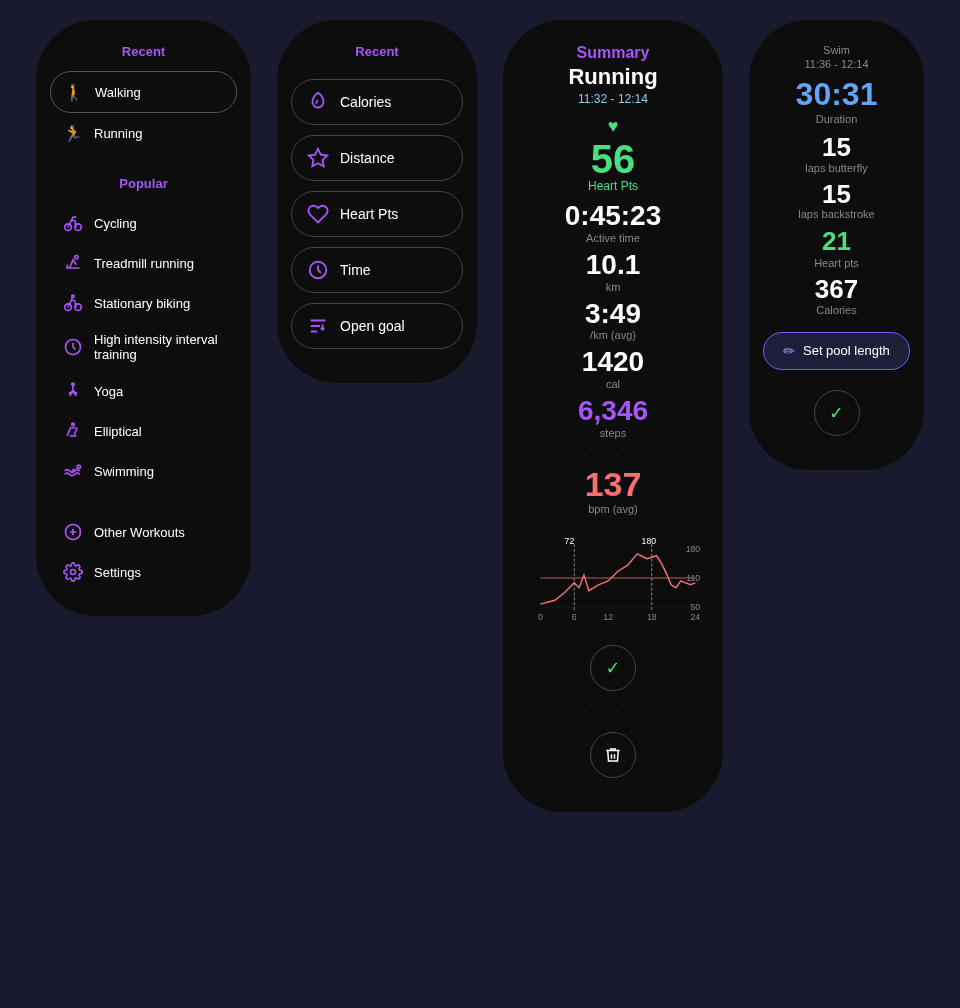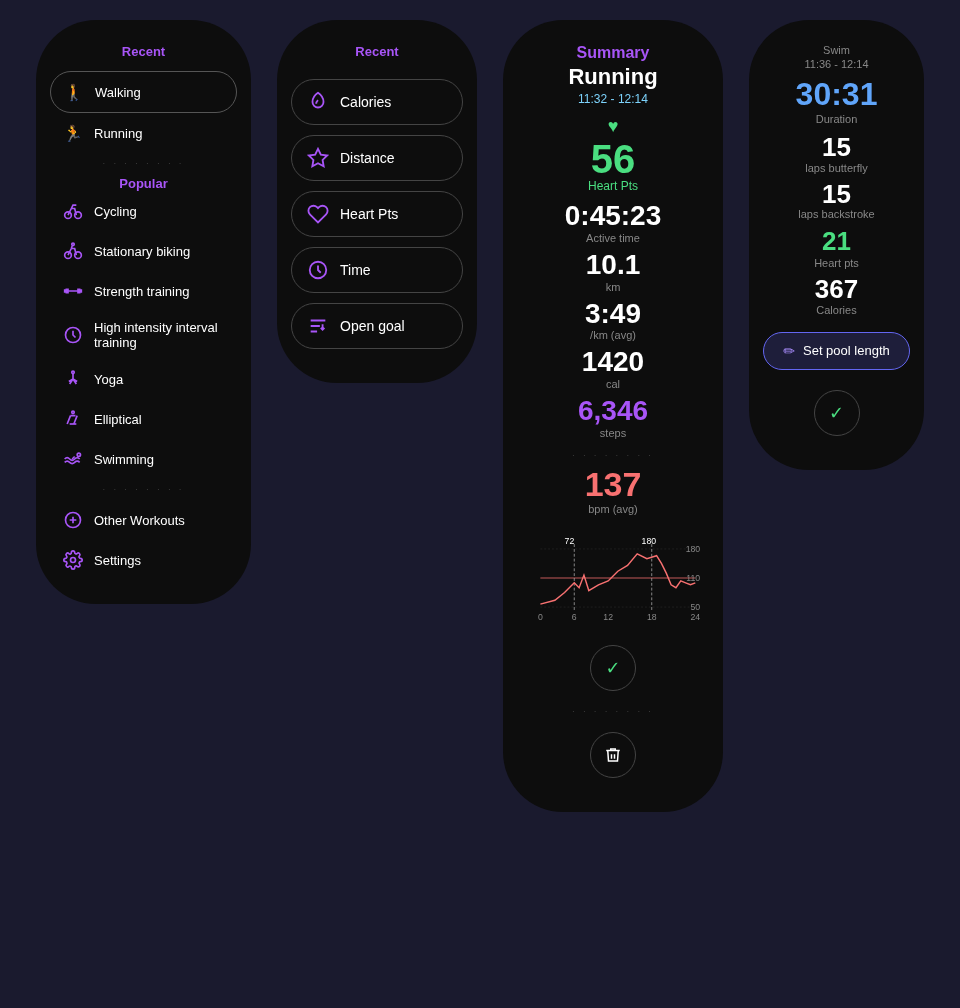--- a/index.html
+++ b/index.html
@@ -61,21 +61,21 @@
       color: #444;
       font-size: 8px;
       letter-spacing: 3px;
       margin: 6px 0;
     }
     .section-label {
       color: #a855f7;
       font-size: 13px;
       font-weight: 600;
       text-align: center;
-      margin: 8px 0 0 0;
+      margin: 8px 0 12px 0;
     }
 
     
     .panel2 {
       background: #0d0d0d;
       border-radius: 60px;
       padding: 24px 14px;
       width: 200px;
     }
     .goal-item {
@@ -305,35 +305,37 @@
           <circle cx="6" cy="17" r="4"></circle>
             <circle cx="18" cy="17" r="4"></circle>
           <path d="M6 17l4-8h4l2 8M10 9l2-4h4"></path>
         </svg>
       </span>
       <span>Cycling</span>
     </div>
     <div class="workout-item">
       <span class="icon">
         <svg width="20" height="20" viewBox="0 0 24 24" fill="none" stroke="#a855f7" stroke-width="2">
+          <path d="M4 18h16M8 18l4-10 4 6"></path>
+            <circle cx="16" cy="5" r="2"></circle>
+          <path d="M4 18l2-4"></path>
+        </svg>
+      </span>
+      <span>Treadmill running</span>
+    </div>
+    <div class="workout-item">
+      <span class="icon">
+        <svg width="20" height="20" viewBox="0 0 24 24" fill="none" stroke="#a855f7" stroke-width="2">
           <circle cx="6" cy="17" r="4"></circle>
             <circle cx="18" cy="17" r="4"></circle>
           <path d="M6 17l4-8h4l2 8M10 9l1-3"></path>
           <circle cx="12" cy="4" r="1.5"></circle>
         </svg>
       </span>
       <span>Stationary biking</span>
-    </div>
-    <div class="workout-item">
-      <span class="icon">
-        <svg width="20" height="20" viewBox="0 0 24 24" fill="none" stroke="#a855f7" stroke-width="2">
-          <path d="M6 12h12M4 10h2v4H4zM18 10h2v4h-2zM2 11h2v2H2zM20 11h2v2h-2z"></path>
-        </svg>
-      </span>
-      <span>Strength training</span>
     </div>
     <div class="workout-item">
       <span class="icon">
         <svg width="20" height="20" viewBox="0 0 24 24" fill="none" stroke="#a855f7" stroke-width="2">
           <circle cx="12" cy="12" r="9"></circle>
           <path d="M12 7v5l3 3"></path>
         </svg>
       </span>
       <span>High intensity interval training</span>
     </div>

